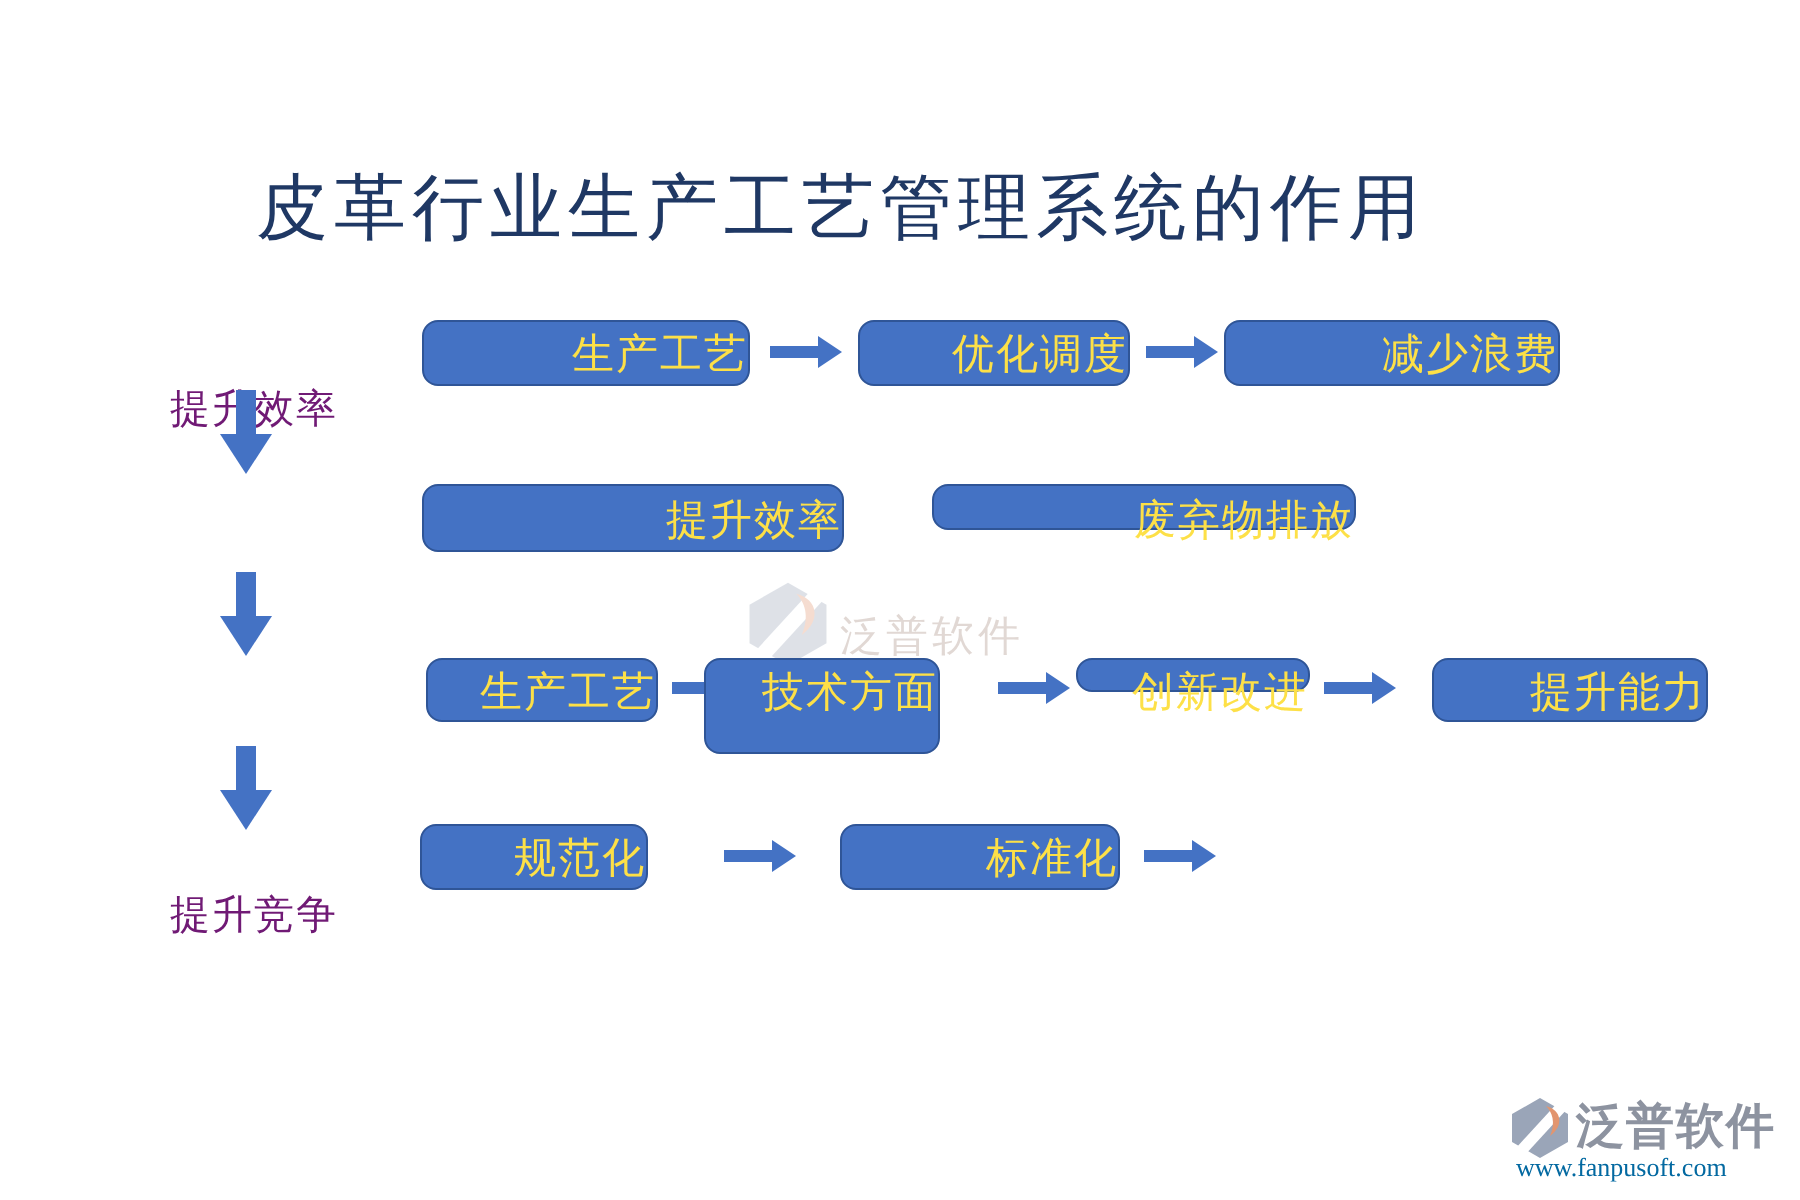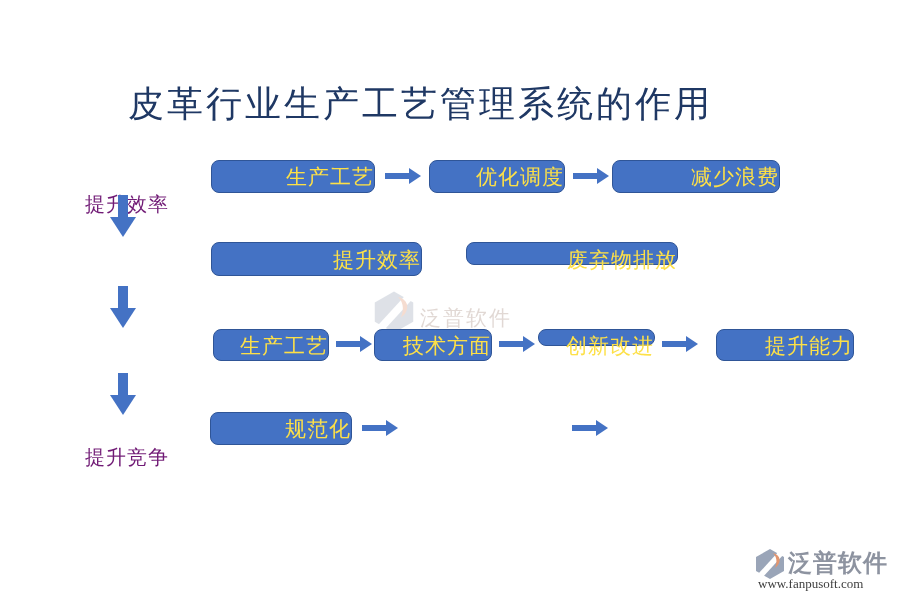--- a/index.html
+++ b/index.html
@@ -24,21 +24,21 @@
   }
   .h-arrow{position:absolute;width:36px;height:16px;z-index:2;}
   .watermark{position:absolute;left:372px;top:290px;z-index:1;opacity:.32;display:flex;align-items:flex-start;}
   .watermark .wm-text{font-size:21px;color:#a3897c;letter-spacing:2px;margin-left:4px;margin-top:14px;white-space:nowrap;}
   .footer-logo{position:absolute;left:748px;top:547px;width:150px;height:46px;z-index:2;}
   .footer-logo .brand{
     position:absolute;left:40px;top:0;font-size:24px;font-weight:bold;color:#8D93A0;
     letter-spacing:1px;white-space:nowrap;
   }
   .footer-logo .url{
-    position:absolute;left:10px;top:29px;font-size:13px;color:#404040;white-space:nowrap;
+    position:absolute;left:10px;top:29px;font-size:13px;color:#0369a1;white-space:nowrap;
     font-family:"Liberation Serif","DejaVu Serif",serif;
   }
   .footer-logo .mark{position:absolute;left:6px;top:1px;}
 </style>
 </head>
 <body>
 
 <div id="stage">
 
   <div class="watermark">
@@ -81,37 +81,38 @@
   <div class="flow-box" style="left:612px;top:160px;width:168px">减少浪费</div>
 
   <div class="flow-box" style="left:211px;top:242px;width:211px;height:34px;line-height:34px">提升效率</div>
   <div class="flow-box" style="left:466px;top:242px;width:212px;height:23px;line-height:34px">废弃物排放</div>
 
   <div class="flow-box" style="left:213px;top:329px;width:116px;height:32px;line-height:32px">生产工艺</div>
   <svg class="h-arrow" style="left:336px;top:336px" viewBox="0 0 36 16">
     <rect x="0" y="5" width="25" height="6" fill="#4472C4"></rect>
       <polygon points="24,0 36,8 24,16" fill="#4472C4"></polygon>
   </svg>
-  <div class="flow-box" style="left:374px;top:329px;width:118px;height:32px;line-height:32px">技术方面</div>
+  <div class="flow-box" style="left:352px;top:329px;width:118px;height:48px;line-height:32px">技术方面</div>
   <svg class="h-arrow" style="left:499px;top:336px" viewBox="0 0 36 16">
     <rect x="0" y="5" width="25" height="6" fill="#4472C4"></rect>
       <polygon points="24,0 36,8 24,16" fill="#4472C4"></polygon>
   </svg>
   <div class="flow-box" style="left:538px;top:329px;width:117px;height:17px;line-height:32px">创新改进</div>
   <svg class="h-arrow" style="left:662px;top:336px" viewBox="0 0 36 16">
     <rect x="0" y="5" width="25" height="6" fill="#4472C4"></rect>
       <polygon points="24,0 36,8 24,16" fill="#4472C4"></polygon>
   </svg>
   <div class="flow-box" style="left:716px;top:329px;width:138px;height:32px;line-height:32px">提升能力</div>
 
-  <div class="flow-box" style="left:210px;top:412px;width:142px">规范化</div>
+  <div class="flow-box" style="left:210px;top:412px;width:114px">规范化</div>
   <svg class="h-arrow" style="left:362px;top:420px" viewBox="0 0 36 16">
     <rect x="0" y="5" width="25" height="6" fill="#4472C4"></rect>
       <polygon points="24,0 36,8 24,16" fill="#4472C4"></polygon>
   </svg>
+  <div class="flow-box" style="left:420px;top:412px;width:140px">标准化</div>
   <svg class="h-arrow" style="left:572px;top:420px" viewBox="0 0 36 16">
     <rect x="0" y="5" width="25" height="6" fill="#4472C4"></rect>
       <polygon points="24,0 36,8 24,16" fill="#4472C4"></polygon>
   </svg>
 
   <div class="footer-logo">
     <svg class="mark" width="32" height="32" viewBox="0 0 32 32">
       <path d="M16 1 L30 9 L30 23 L16 31 L2 23 L2 9 Z" fill="#9AA5B8"></path>
       <path d="M4 26 L26 2 L30 6 L8 30 Z" fill="#ffffff"></path>
       <path d="M19 5 C27 7 28 15 21 20 C24 13 22 8 19 5 Z" fill="#E2956F"></path>

